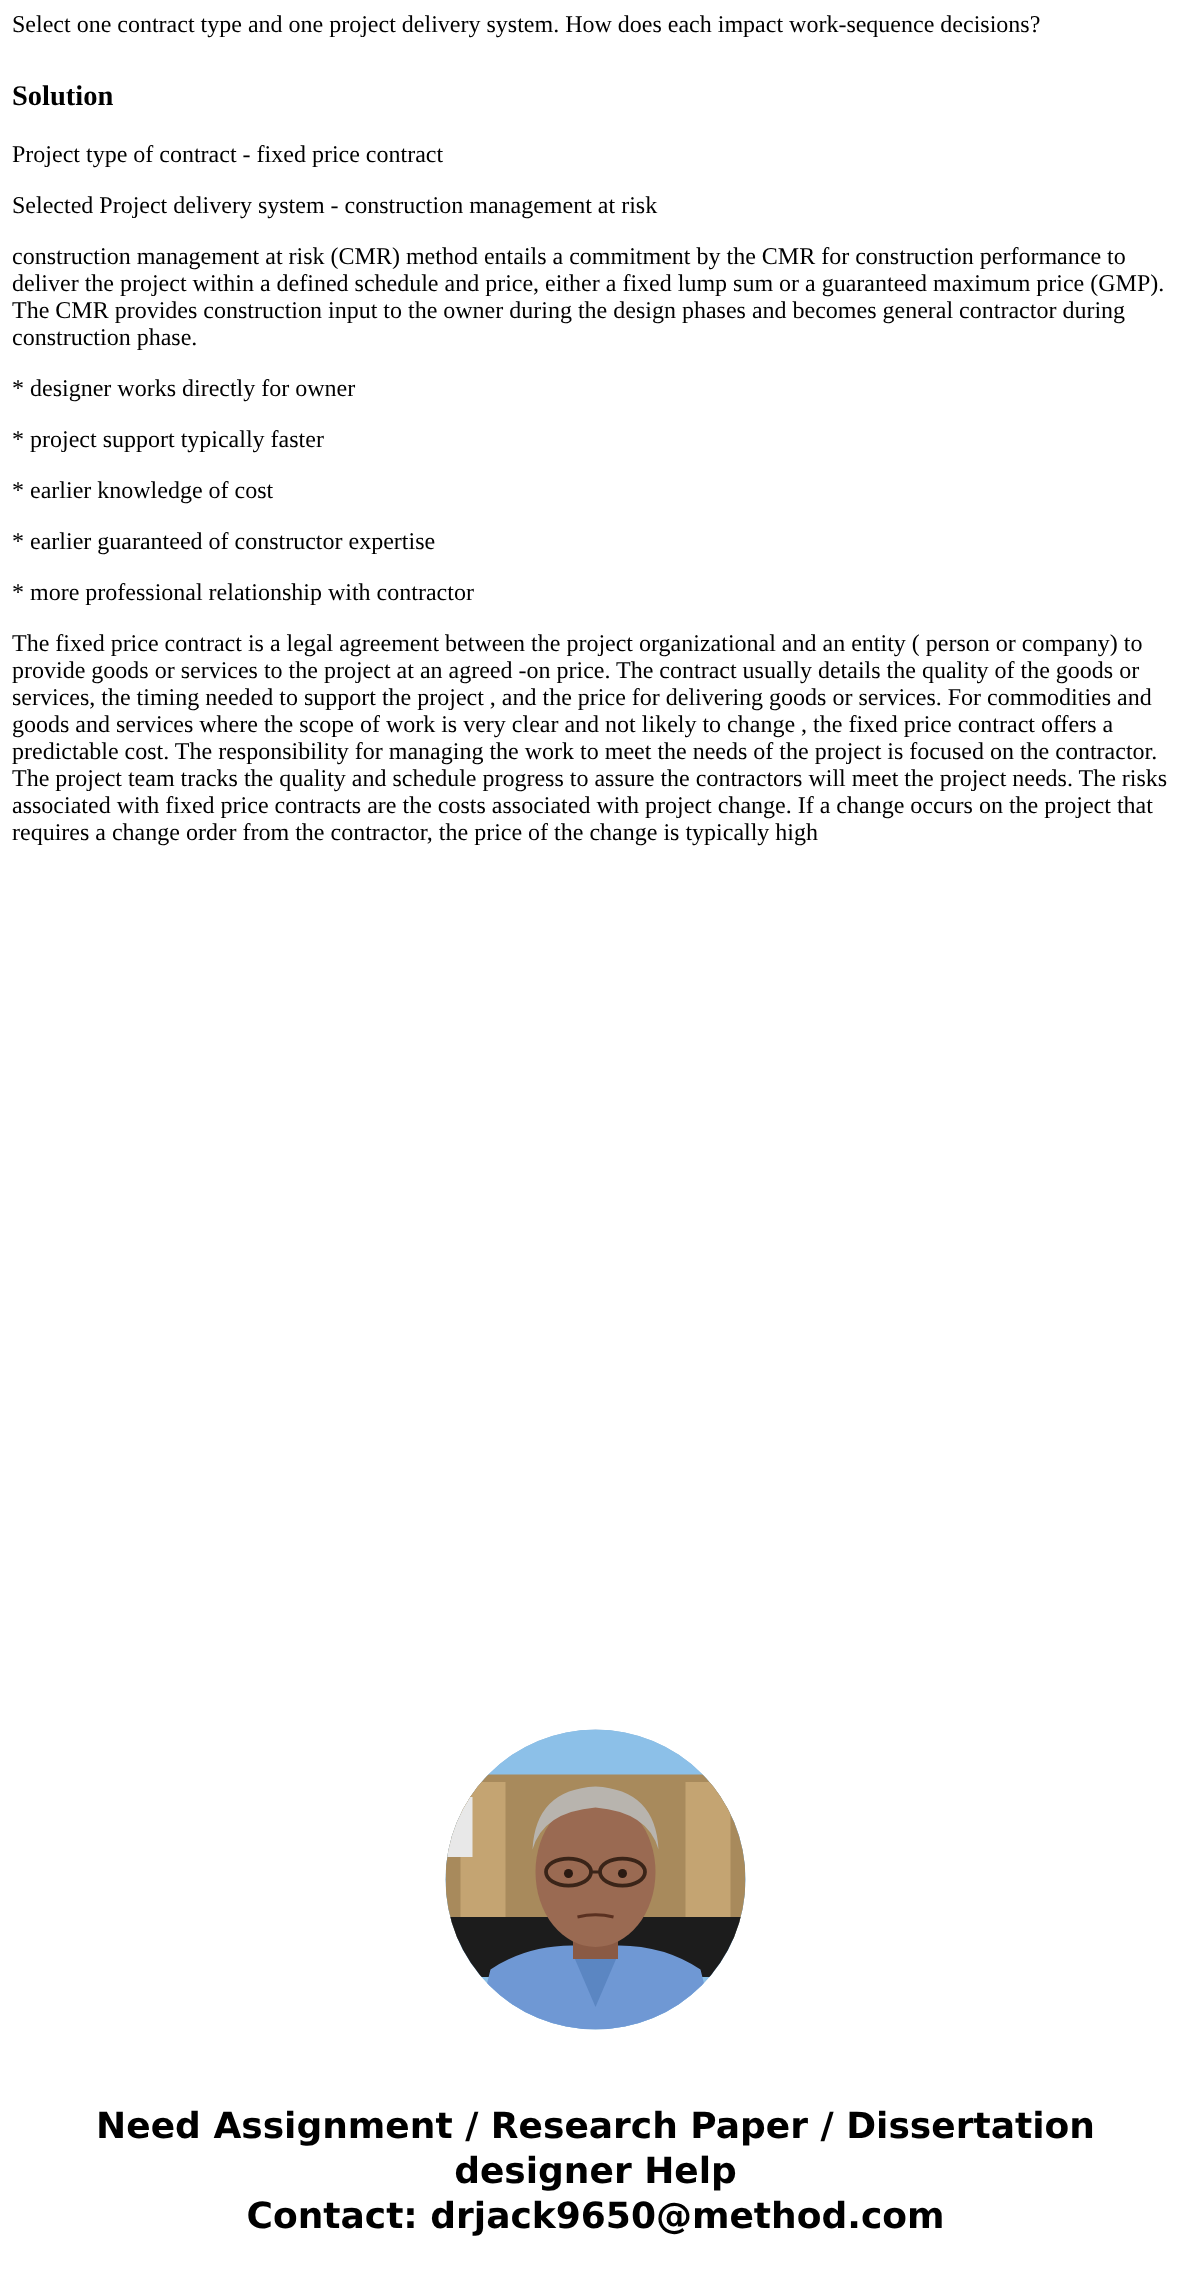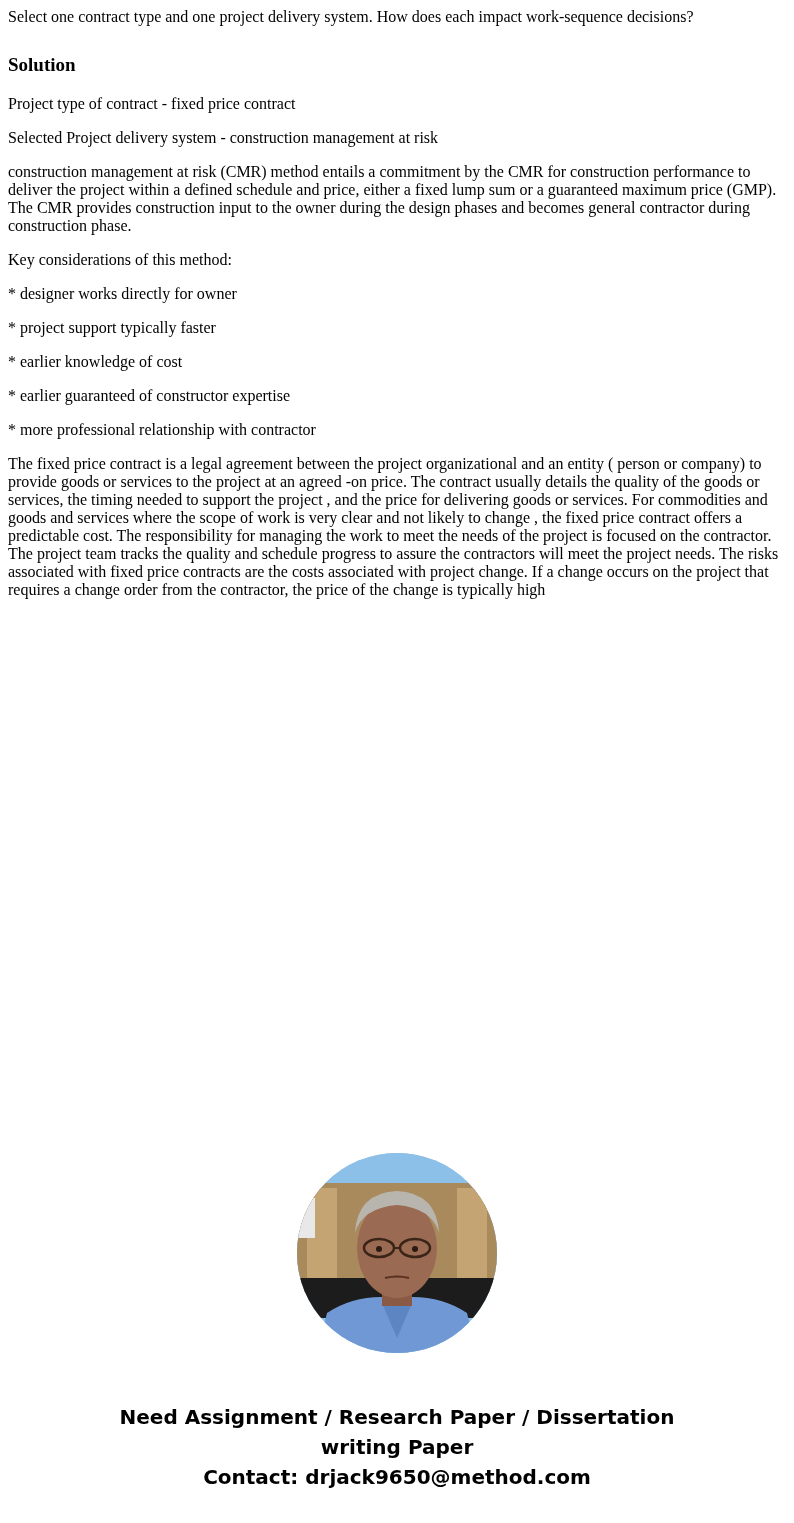--- a/index.html
+++ b/index.html
@@ -45,36 +45,35 @@
     }
     .avatar svg { display: block; }
     .footer {
       position: absolute;
       left: 0;
       top: 1402px;
       width: 794px;
       text-align: center;
       font-family: "DejaVu Sans", sans-serif;
       font-weight: bold;
-      font-size: 20px;
+      font-size: 24px;
       line-height: 30px;
       color: #000000;
     }
     .footer div { margin: 0; }
   </style>
 </head>
 <body>
 
 <div class="content">
   <p class="question">Select one contract type and one project delivery system. How does each impact work-sequence decisions?</p>
   <h3 class="solution-heading">Solution</h3>
   <p>Project type of contract - fixed price contract</p>
   <p>Selected Project delivery system - construction management at risk</p>
   <p>construction management at risk (CMR) method entails a commitment by the CMR for construction performance to deliver the project within a defined schedule and price, either a fixed lump sum or a guaranteed maximum price (GMP). The CMR provides construction input to the owner during the design phases and becomes general contractor during construction phase.</p>
-  <p>Key considerations of this method:</p>
   <p>* designer works directly for owner</p>
   <p>* project support typically faster</p>
   <p>* earlier knowledge of cost</p>
   <p>* earlier guaranteed of constructor expertise</p>
   <p>* more professional relationship with contractor</p>
   <p>The fixed price contract is a legal agreement between the project organizational and an entity ( person or company) to provide goods or services to the project at an agreed -on price. The contract usually details the quality of the goods or services, the timing needed to support the project , and the price for delivering goods or services. For commodities and goods and services where the scope of work is very clear and not likely to change , the fixed price contract offers a predictable cost. The responsibility for managing the work to meet the needs of the project is focused on the contractor. The project team tracks the quality and schedule progress to assure the contractors will meet the project needs. The risks associated with fixed price contracts are the costs associated with project change. If a change occurs on the project that requires a change order from the contractor, the price of the change is typically high</p>
 </div>
 
 <div class="avatar">
   <svg width="200" height="200" viewBox="0 0 200 200">
@@ -103,15 +102,15 @@
 
     <circle cx="82" cy="96" r="3" fill="#2a1a12"></circle>
     <circle cx="118" cy="96" r="3" fill="#2a1a12"></circle>
 
     <path d="M88 125 Q100 122 112 125" stroke="#5a3020" stroke-width="2" fill="none"></path>
   </svg>
 </div>
 
 <div class="footer">
   <div>Need Assignment / Research Paper / Dissertation</div>
-  <div>writing Paper</div>
+  <div>designer Help</div>
   <div>Contact: drjack9650@method.com</div>
 </div>
 
 </body></html>

